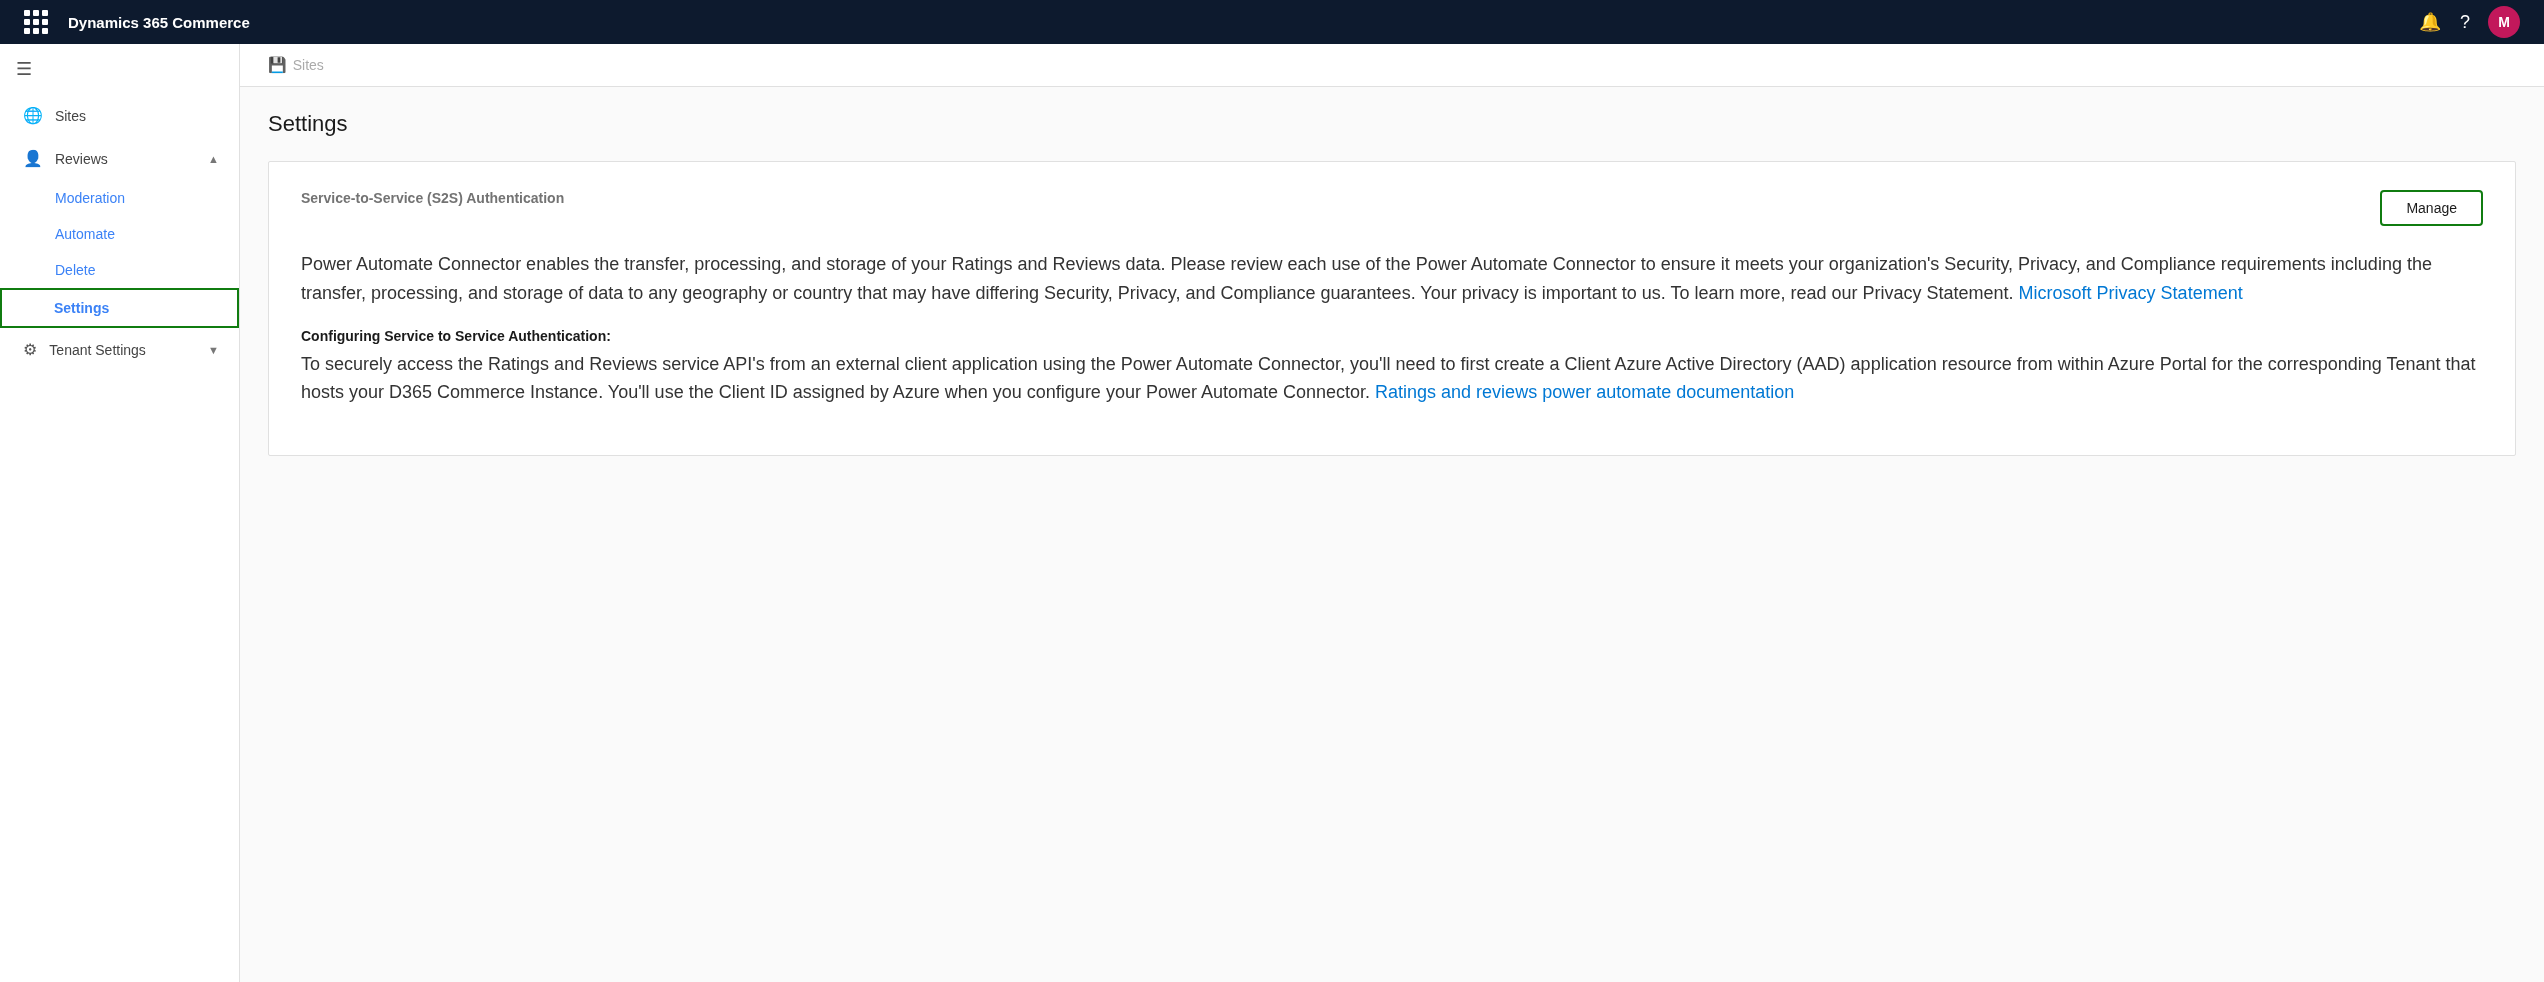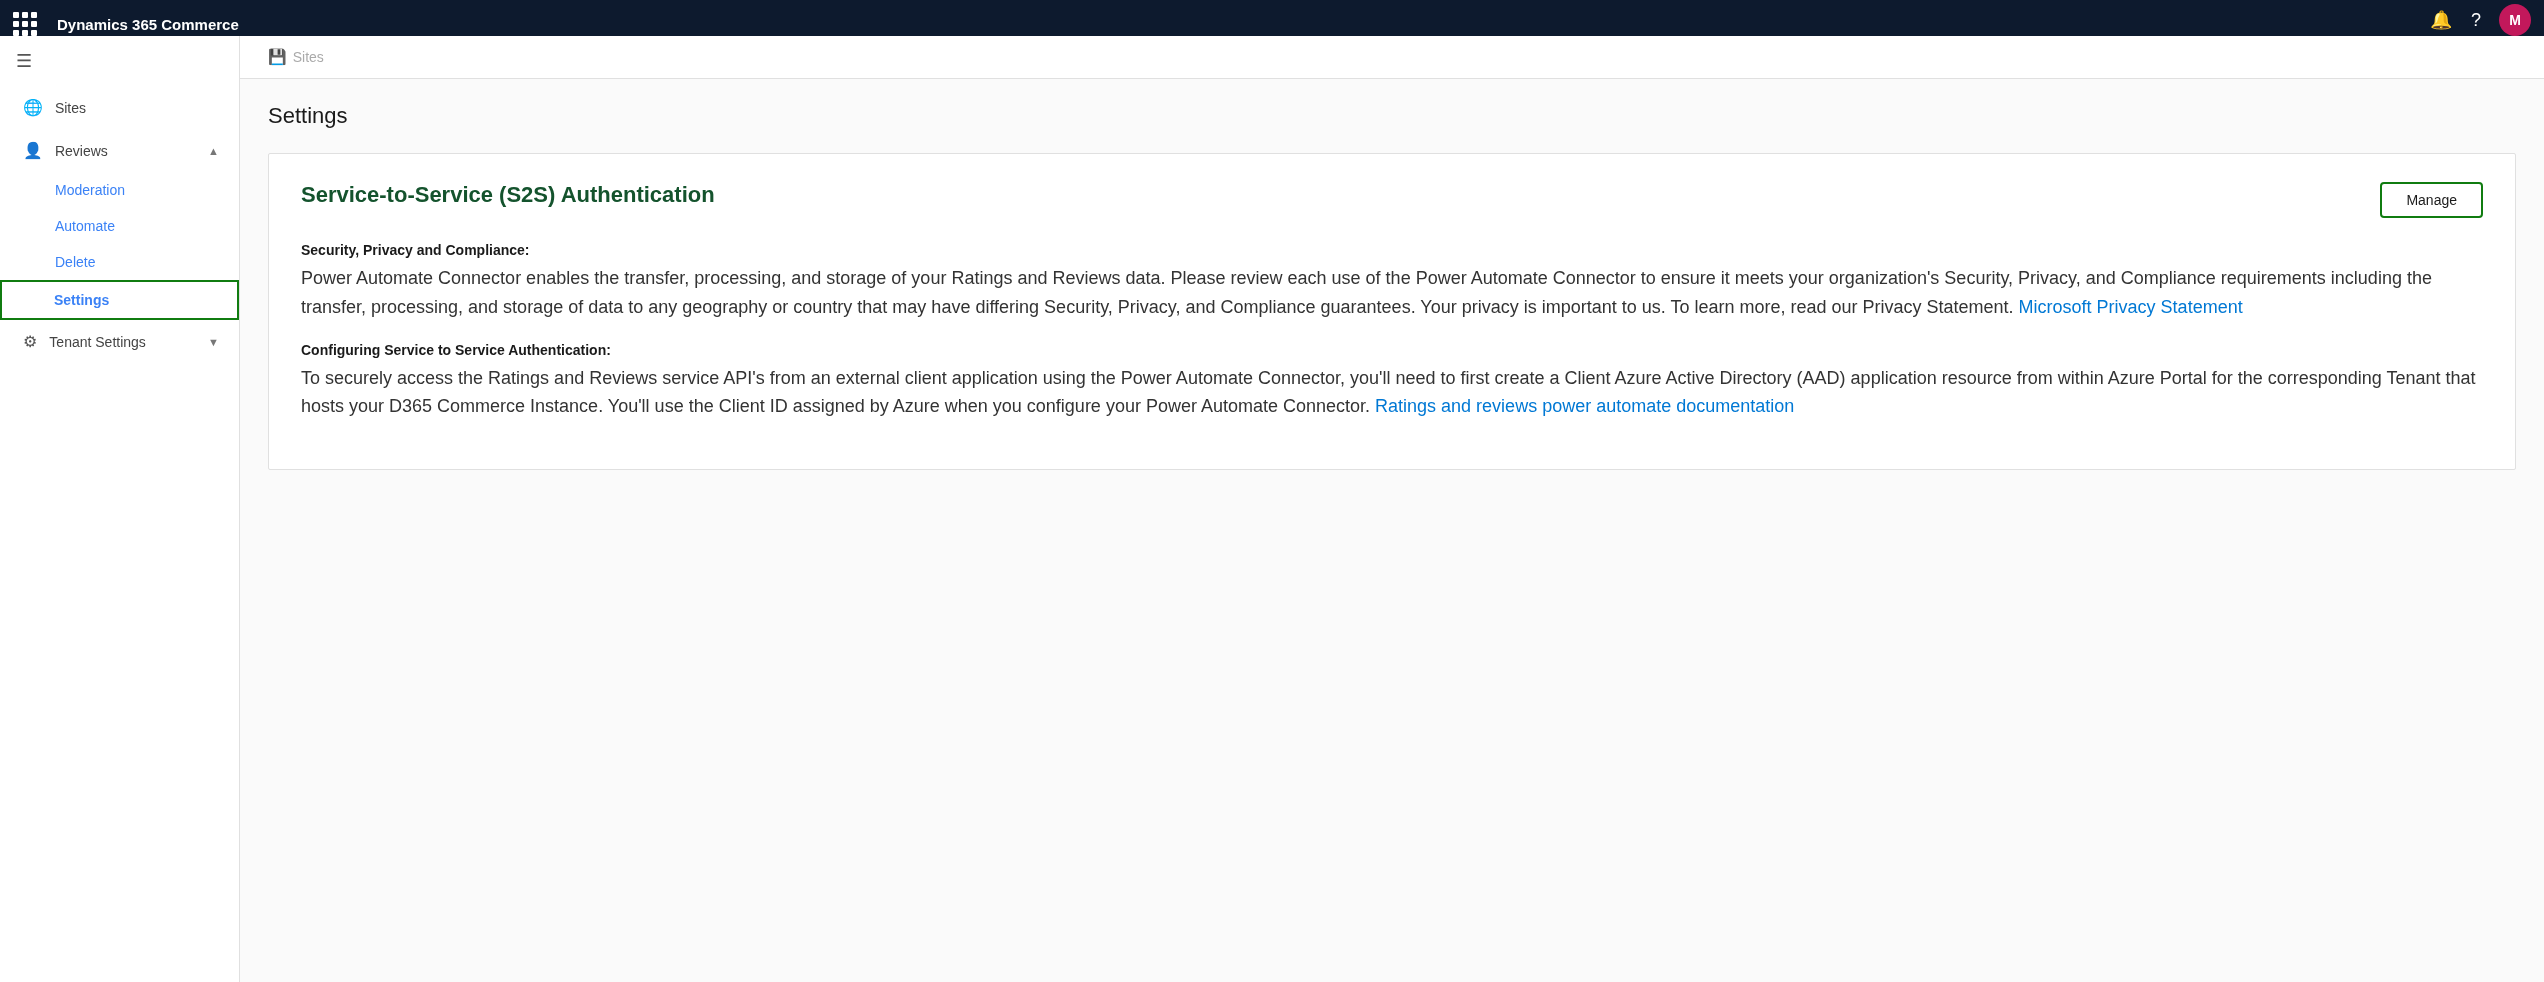--- a/index.html
+++ b/index.html
@@ -2,24 +2,24 @@
 <html><head>
   <meta charset="utf-8">
   <style>
     * { box-sizing: border-box; margin: 0; padding: 0; }
     body { font-family: 'Segoe UI', sans-serif; font-size: 14px; color: #333; background: #f5f5f5; display: flex; flex-direction: column; height: 100vh; overflow: hidden; }
 
     
     .top-nav {
       background: #0d1a2e;
       color: white;
-      height: 36px;
+      height: 44px;
       display: flex;
-      align-items: flex-end;
-      padding: 0 13px;
+      align-items: center;
+      padding: 0 24px;
       flex-shrink: 0;
     }
     .top-nav-left { display: flex; align-items: center; gap: 12px; }
     .top-nav-dots { display: grid; grid-template-columns: repeat(3,6px); gap: 3px; cursor: pointer; }
     .top-nav-dots span { width: 6px; height: 6px; background: white; border-radius: 1px; display: block; }
     .top-nav-title { font-size: 15px; font-weight: 600; color: white; margin-left: 8px; }
     .top-nav-right { margin-left: auto; display: flex; align-items: center; gap: 18px; }
     .nav-icon { color: white; font-size: 18px; cursor: pointer; line-height: 1; }
     .nav-avatar { width: 32px; height: 32px; border-radius: 50%; background: #c2185b; color: white; display: flex; align-items: center; justify-content: center; font-weight: 700; font-size: 14px; cursor: pointer; }
 
@@ -49,21 +49,21 @@
     .toolbar-btn { display: flex; align-items: center; gap: 6px; background: none; border: none; cursor: pointer; color: #555; padding: 4px 8px; font-size: 14px; }
     .toolbar-btn:disabled { color: #aaa; cursor: default; }
     .toolbar-btn-icon { font-size: 15px; }
 
     .page-area { padding: 24px 28px; overflow-y: auto; flex: 1; }
     .page-title { font-size: 22px; font-weight: 400; color: #1a1a1a; margin-bottom: 24px; }
 
     
     .settings-card { background: #fff; border: 1px solid #e0e0e0; border-radius: 2px; padding: 28px 32px; position: relative; }
     .card-header { display: flex; align-items: flex-start; justify-content: space-between; margin-bottom: 24px; }
-    .card-title { font-size: 22px; font-weight: 600; color: #14532d; }
+    .card-title { font-size: 14px; font-weight: 600; color: #737373; }
     .manage-btn {
       border: 2px solid #107c10;
       background: white;
       color: #1a1a1a;
       padding: 8px 24px;
       font-size: 14px;
       cursor: pointer;
       border-radius: 4px;
       font-family: 'Segoe UI', sans-serif;
       font-weight: 400;
@@ -149,21 +149,20 @@
     <div class="page-area">
       <h1 class="page-title">Settings</h1>
 
       <div class="settings-card">
         <div class="card-header">
           <h2 class="card-title">Service-to-Service (S2S) Authentication</h2>
           <button class="manage-btn">Manage</button>
         </div>
 
         <div>
-          <p class="section-heading">Security, Privacy and Compliance:</p>
           <p class="section-text">
             <span>Power Automate Connector enables the transfer, processing, and storage of your Ratings and Reviews data. Please review each use of the Power Automate Connector to ensure it meets your organization's Security, Privacy, and Compliance requirements including the transfer, processing, and storage of data to any geography or country that may have differing Security, Privacy, and Compliance guarantees. Your privacy is important to us. To learn more, read our Privacy Statement.</span>
             <a class="link-text" href="#">Microsoft Privacy Statement</a>
           </p>
         </div>
 
         <div>
           <p class="section-heading">Configuring Service to Service Authentication:</p>
           <p class="section-text">
             <span>To securely access the Ratings and Reviews service API's from an external client application using the Power Automate Connector, you'll need to first create a Client Azure Active Directory (AAD) application resource from within Azure Portal for the corresponding Tenant that hosts your D365 Commerce Instance. You'll use the Client ID assigned by Azure when you configure your Power Automate Connector.</span>

